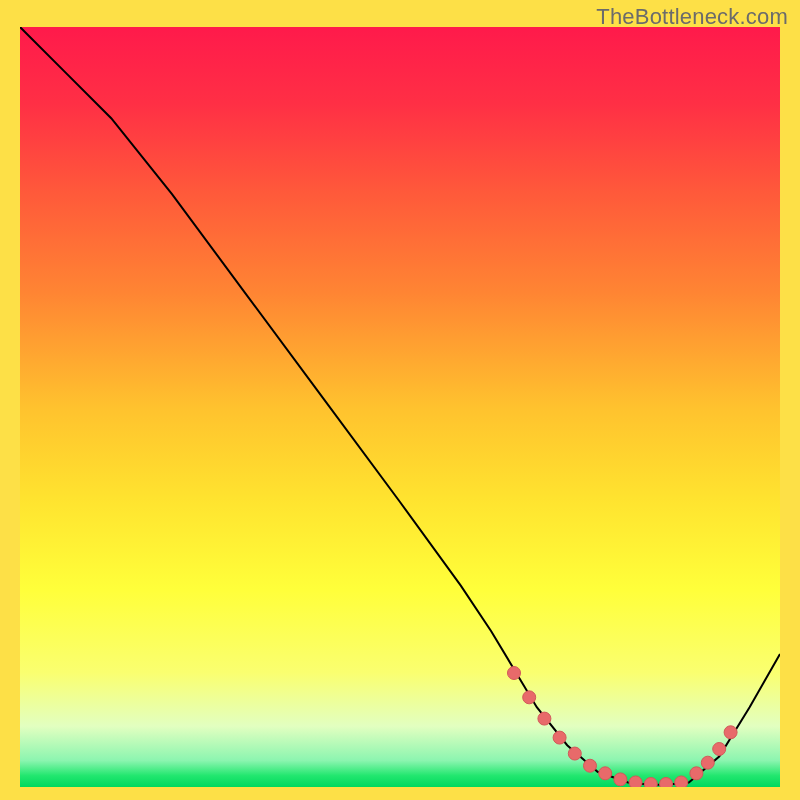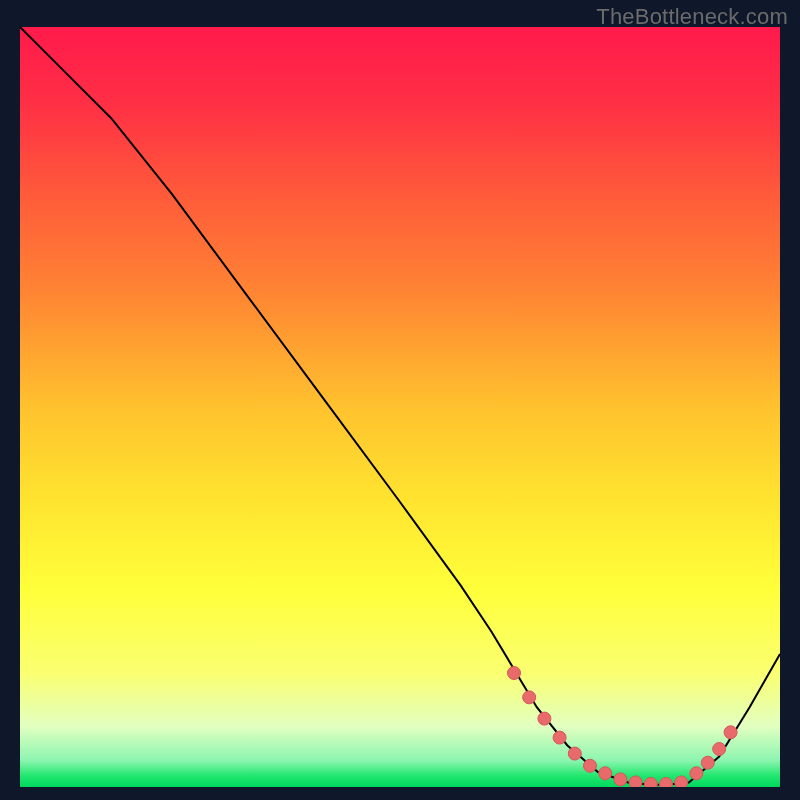--- a/index.html
+++ b/index.html
@@ -8,21 +8,21 @@
     width: 800px;
     height: 800px;
     background: #000;
     overflow: hidden;
     font-family: Arial, Helvetica, sans-serif;
   }
   .stage {
     position: relative;
     width: 800px;
     height: 800px;
-    background: #0f172a;
+    background: #fde047;
     text-align: right;
   }
   .attribution {
     position: absolute;
     top: 4px;
     right: 12px;
     color: #6b6b6b;
     font-size: 22px;
     font-weight: 500;
     letter-spacing: 0.2px;

